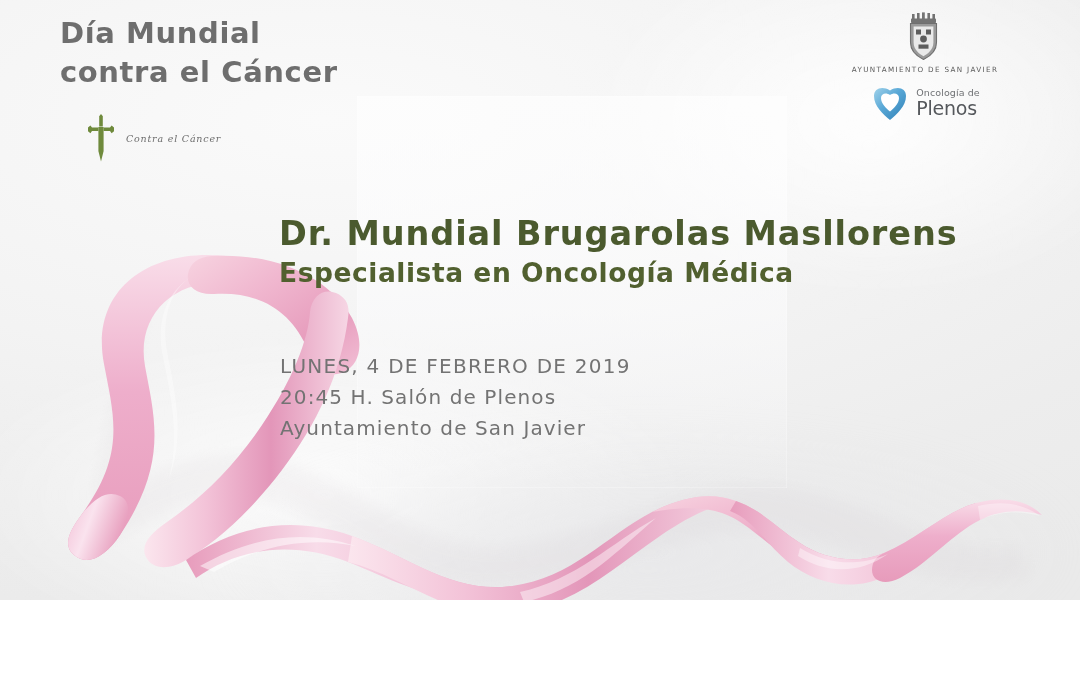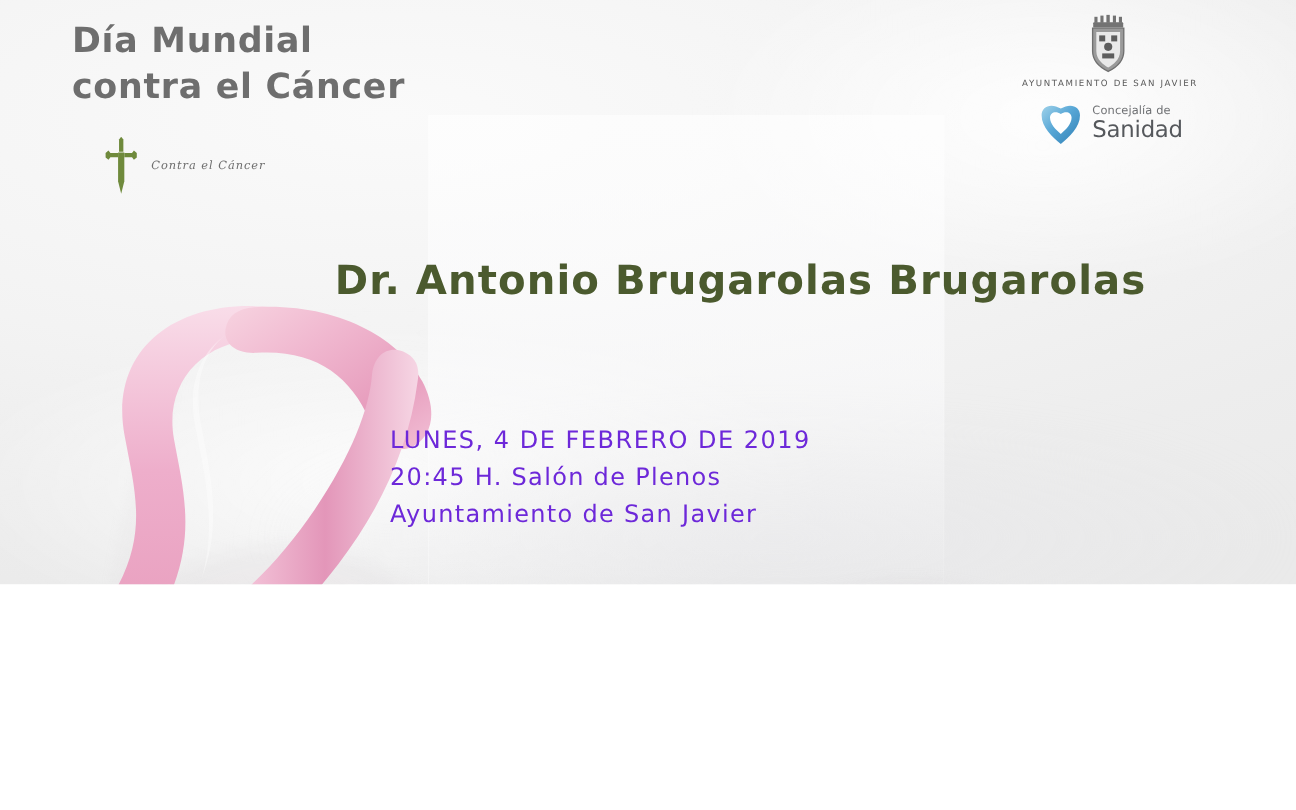--- a/index.html
+++ b/index.html
@@ -7,21 +7,21 @@
     padding: 0;
     background: #ffffff;
   }
   body {
     font-family: "DejaVu Sans", sans-serif;
   }
 
   .poster {
     position: relative;
     width: 1080px;
-    height: 487px;
+    height: 600px;
     overflow: hidden;
     background: #f2f2f2;
   }
 
   
   .bg-base {
     position: absolute;
     inset: 0;
     background:
       radial-gradient(120% 90% at 30% 20%, #fafafa 0%, #f3f3f3 45%, #ededed 75%, #eaeaea 100%);
@@ -193,27 +193,26 @@
   }
 
   
   .details {
     position: absolute;
     left: 280px;
     top: 351px;
     width: 520px;
   }
   .detail-line {
-    color: #6d28d9;
+    color: #737373;
     font-size: 20px;
     line-height: 1.55;
     letter-spacing: 1.1px;
     font-family: "DejaVu Sans", sans-serif;
     white-space: nowrap;
-    margin-left: 45px;
   }
   .detail-line.is-date {
     letter-spacing: 1.25px;
   }
 </style>
 </head>
 <body>
 
 <div class="poster">
 
@@ -372,28 +371,29 @@
               <stop offset="100%" stop-color="#2f7fb5"></stop>
             </linearGradient>
           </defs>
           <path d="M4 13 C4 5.5 12 2.5 20 7.5 C28 2.5 36 5.5 36 13
                    C36 23 27 31 20 37 C13 31 4 23 4 13 Z" fill="url(#blueMark)"></path>
           <path d="M11 15 C11 10.5 16 9 20 12 C24 9 29 10.5 29 15
                    C29 20.6 24 25.2 20 28.6 C16 25.2 11 20.6 11 15 Z" fill="#ffffff"></path>
         </svg>
       </span>
       <span class="sanidad-words">
-        <span class="sanidad-small">Concejalía de</span>
-        <span class="sanidad-big">Sanidad</span>
+        <span class="sanidad-small">Oncología de</span>
+        <span class="sanidad-big">Plenos</span>
       </span>
     </div>
   </div>
 
   <div class="speaker">
-    <div class="speaker-name">Dr. Antonio Brugarolas Brugarolas</div>
+    <div class="speaker-name">Dr. Mundial Brugarolas Masllorens</div>
+    <div class="speaker-role">Especialista en Oncología Médica</div>
   </div>
 
   <div class="details">
     <div class="detail-line is-date">LUNES, 4 DE FEBRERO DE 2019</div>
     <div class="detail-line">20:45 H. Salón de Plenos</div>
     <div class="detail-line">Ayuntamiento de San Javier</div>
   </div>
 
 </div>
 

